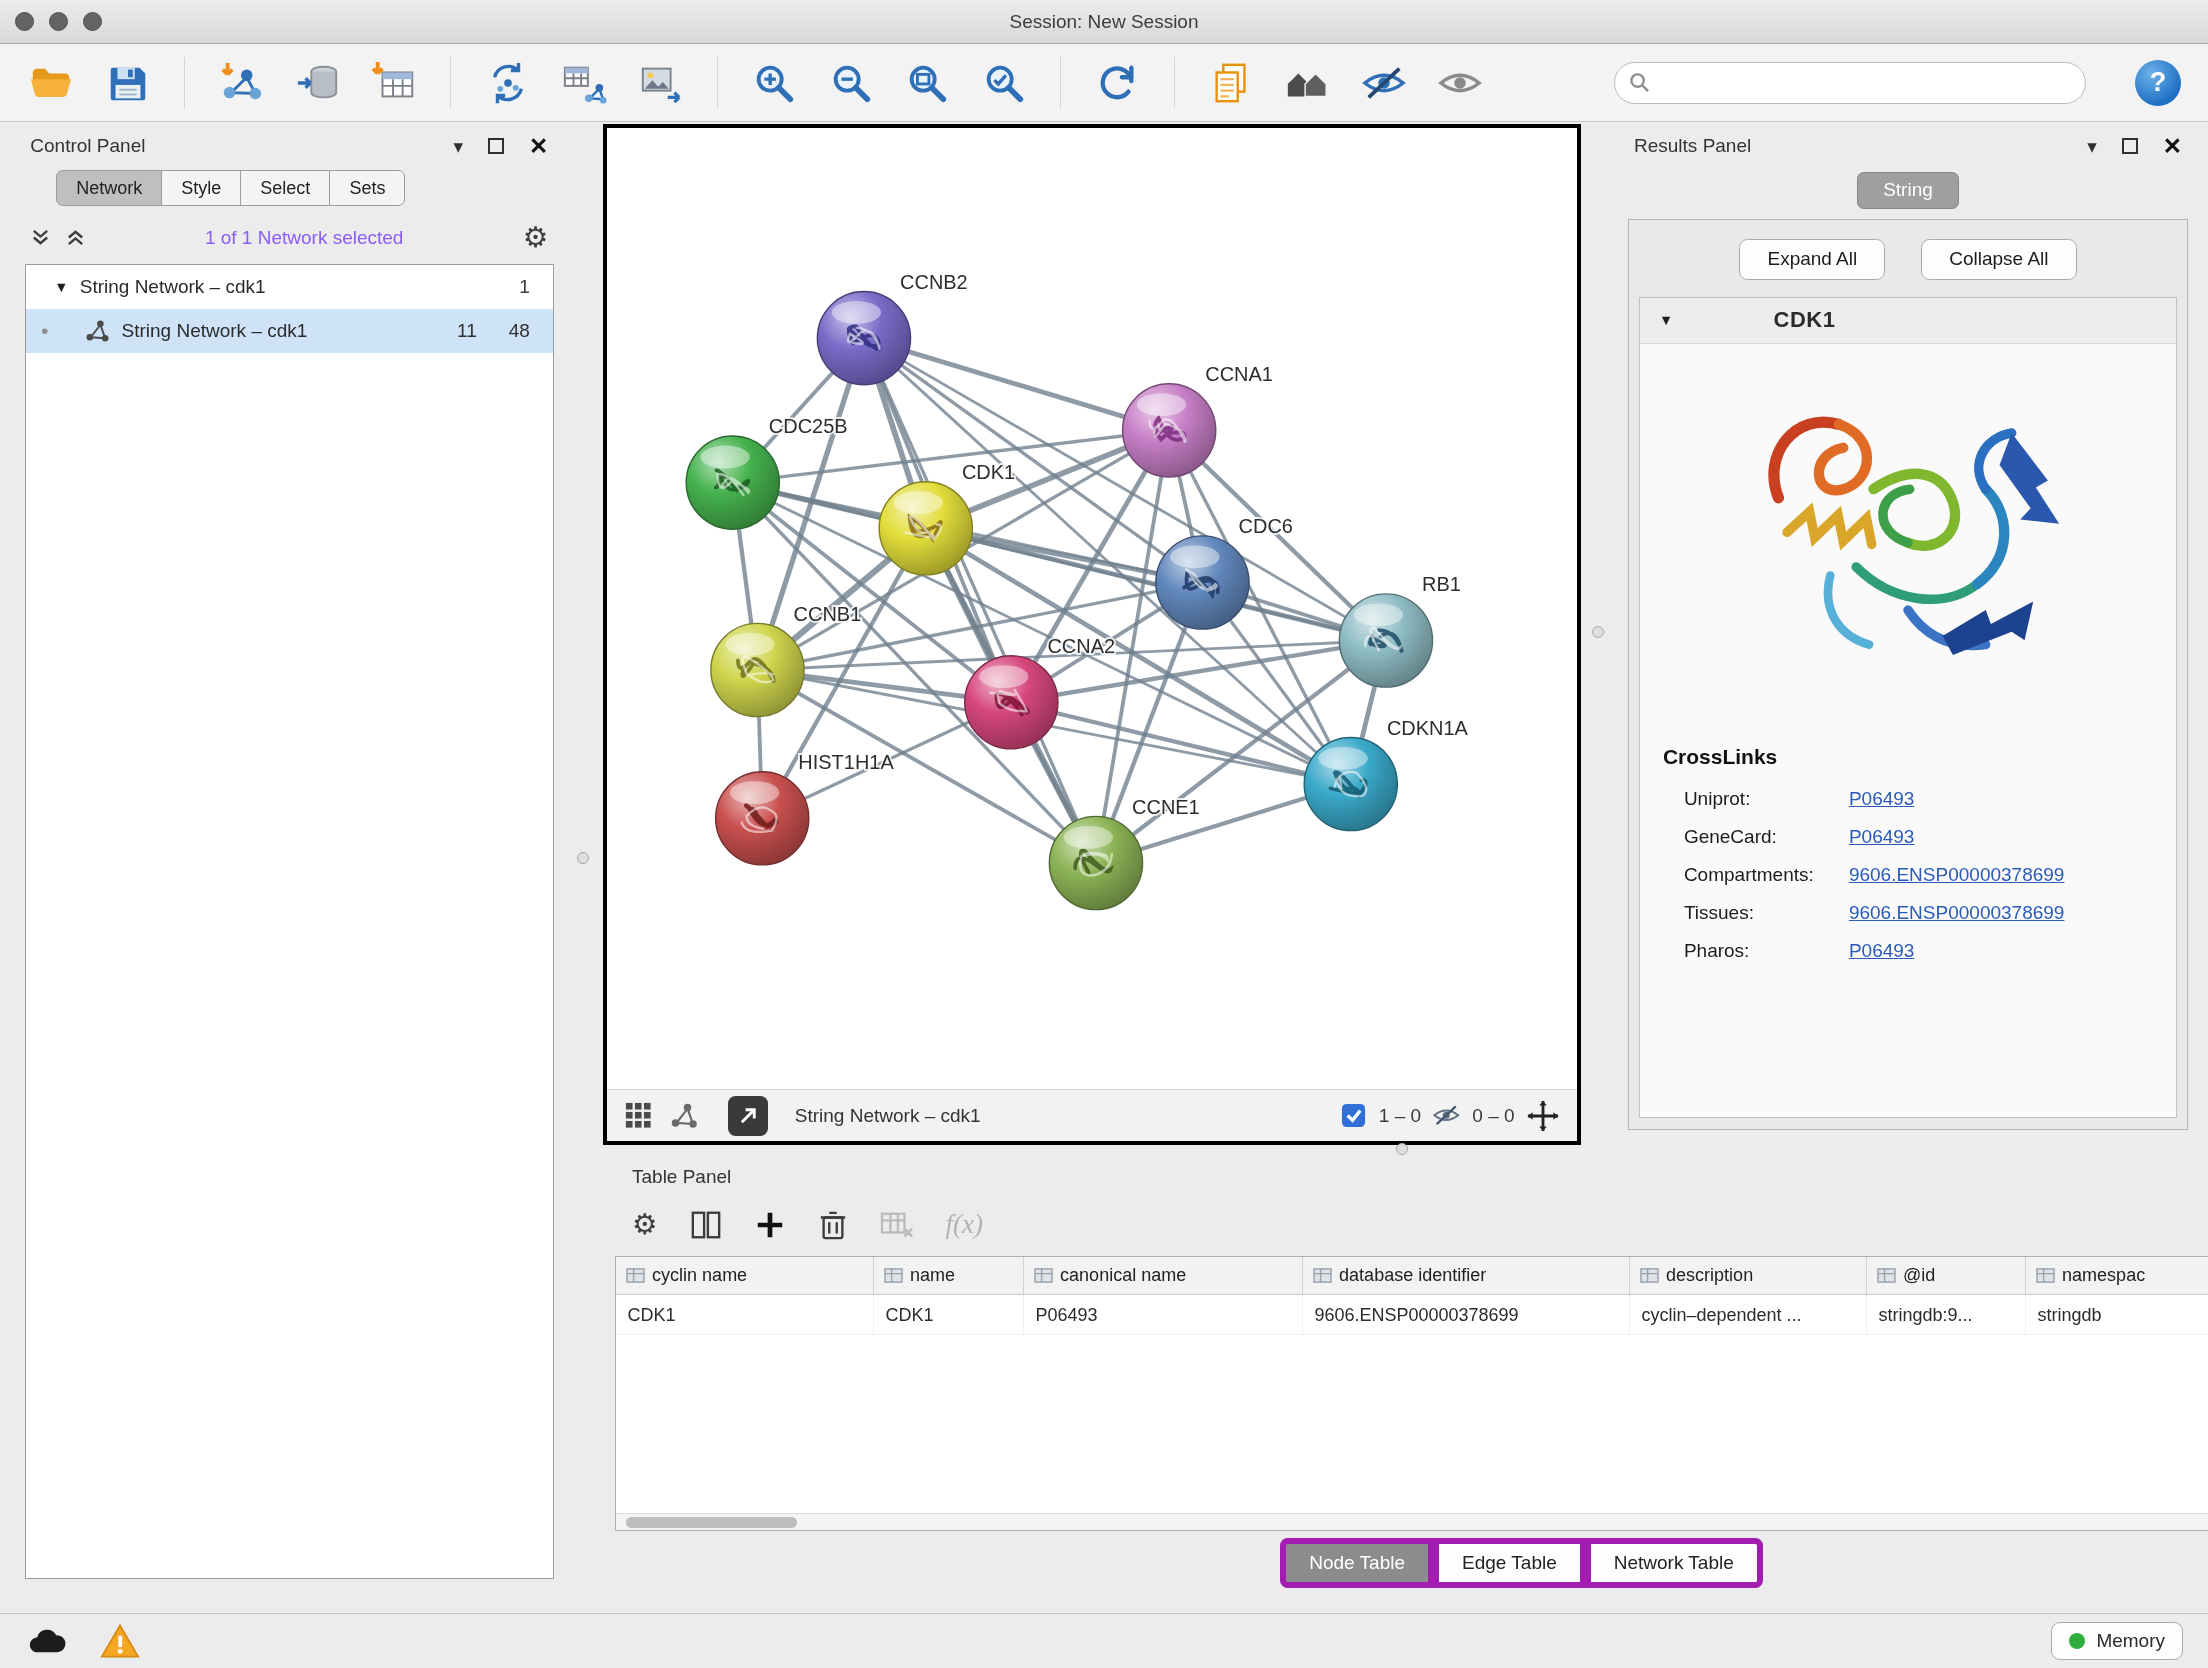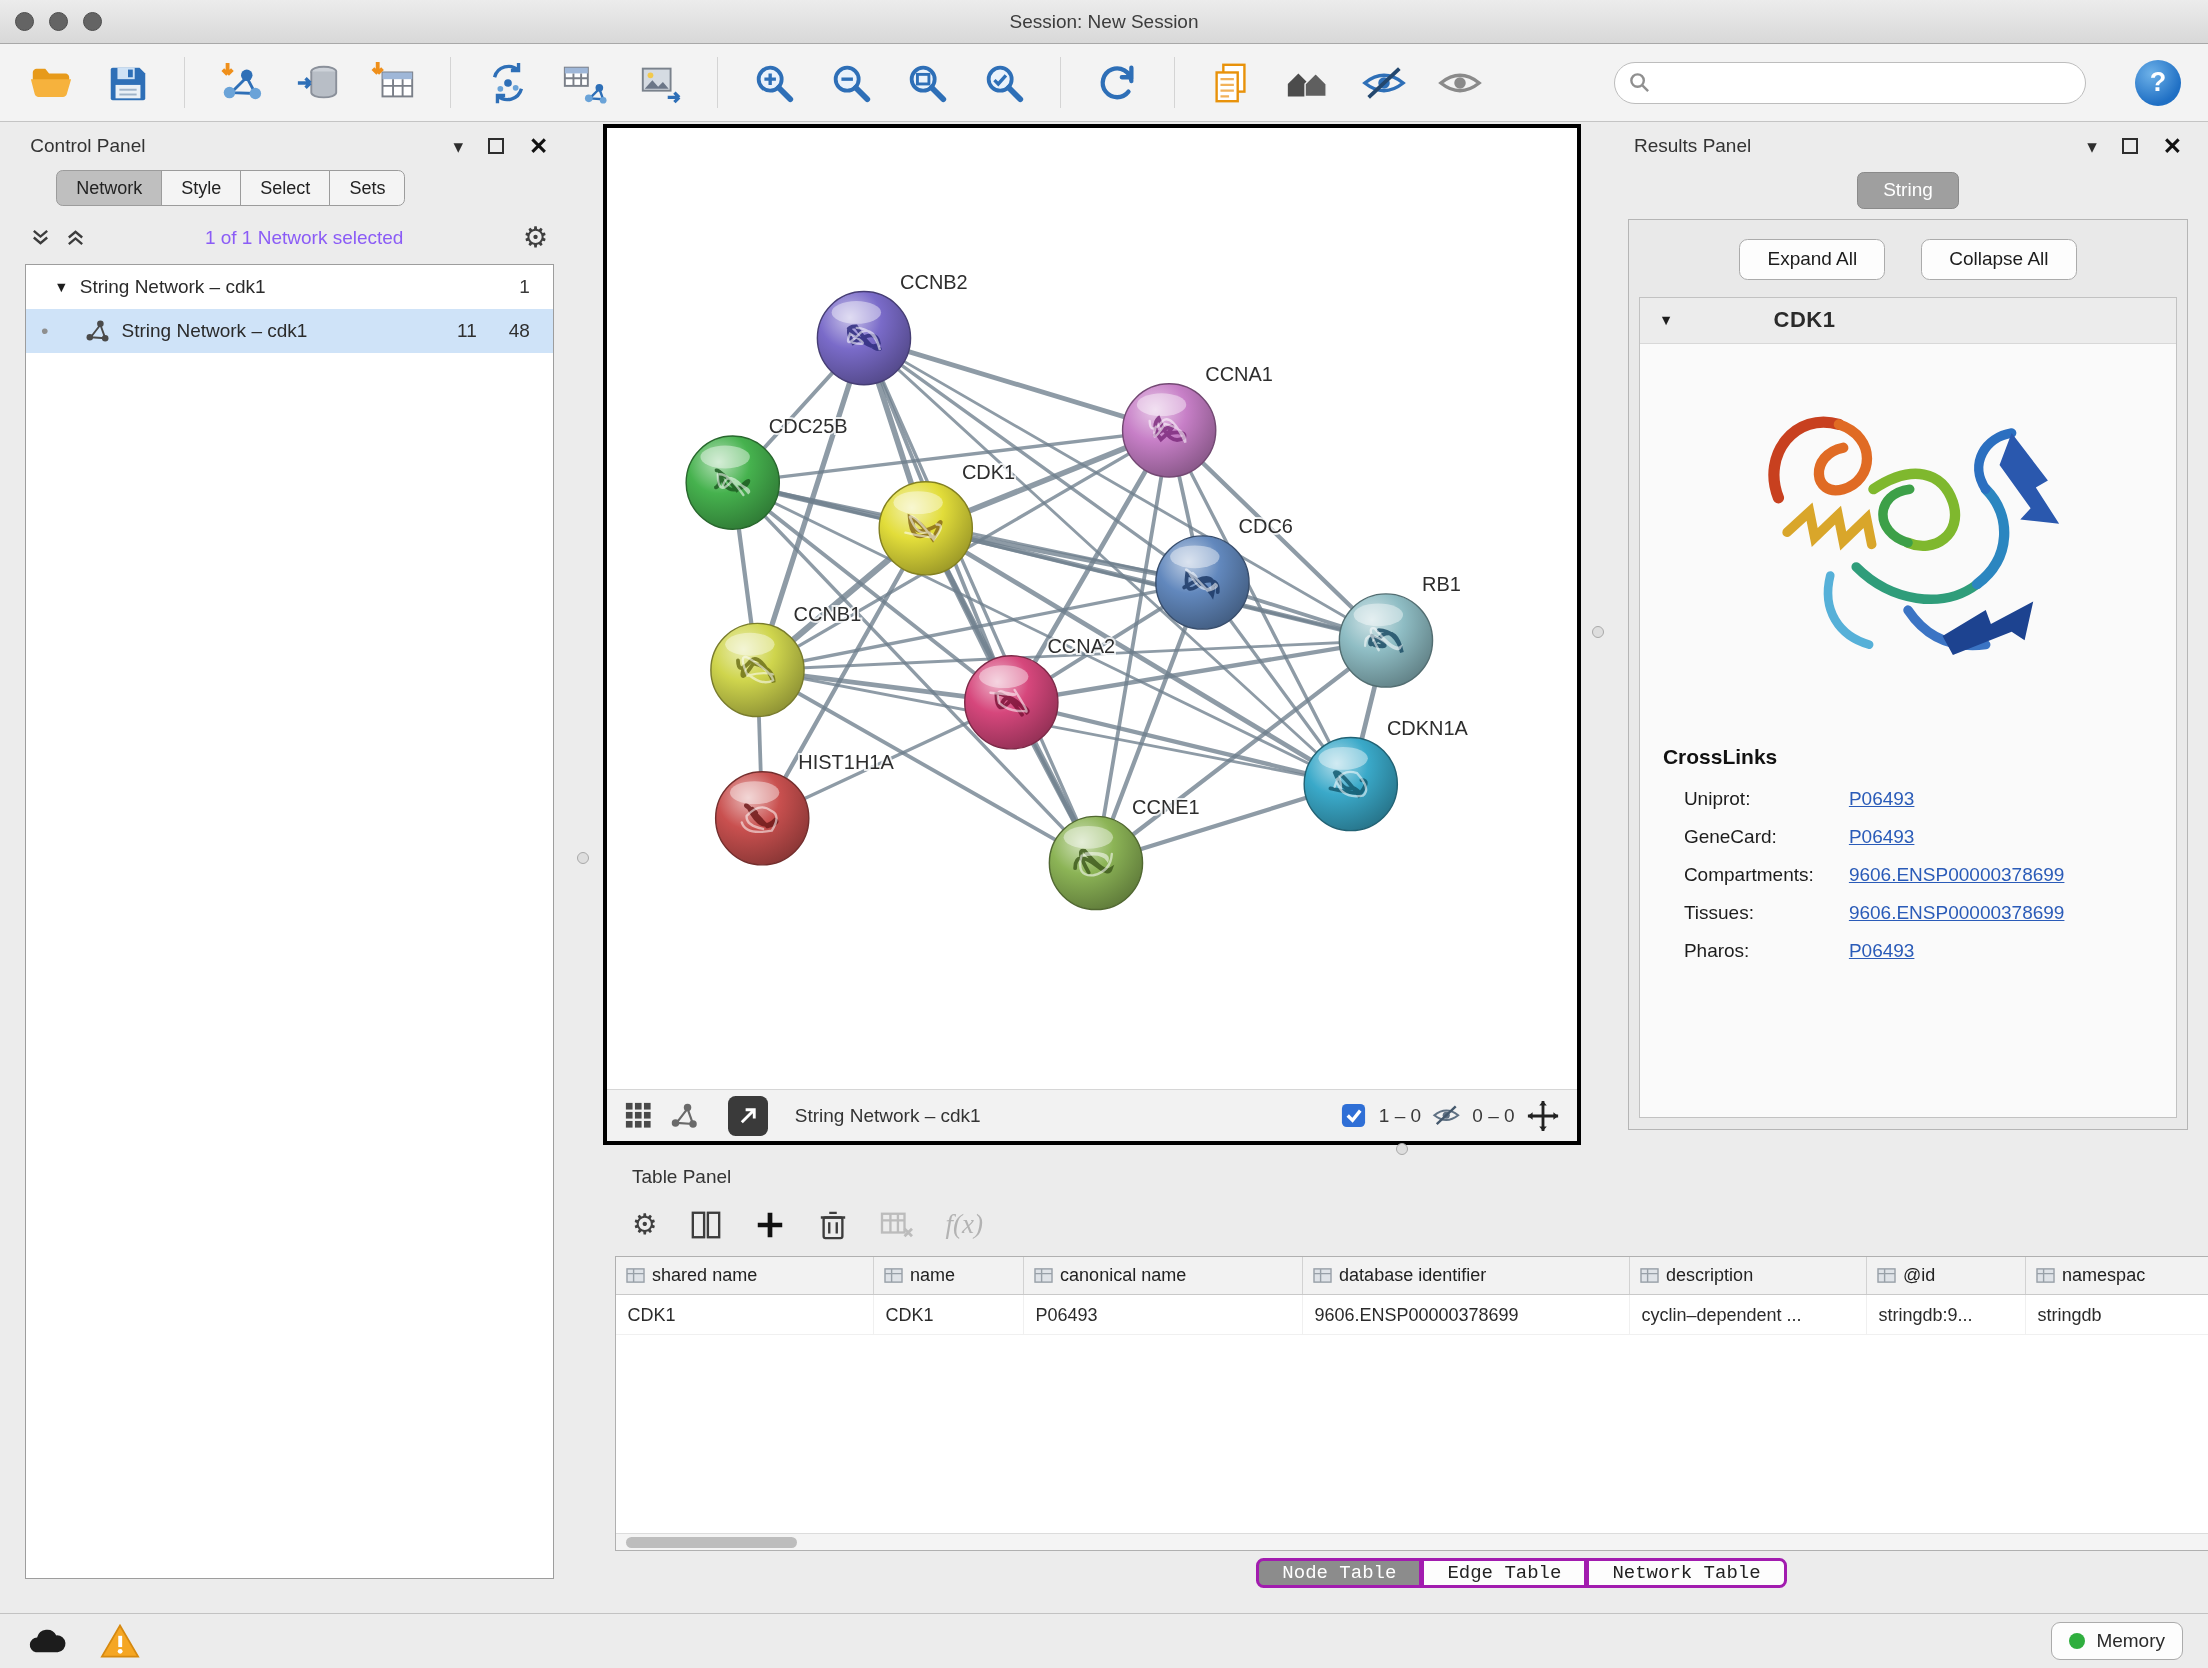--- a/index.html
+++ b/index.html
@@ -91,21 +91,21 @@
   .th{ display:flex; align-items:center; gap:7.6px; padding:0 7.6px 0 9.5px; font-size:18px; color:#222;
        border-right:1px solid #d2d2d2; overflow:hidden; white-space:nowrap; flex-shrink:0;}
   .trow{ display:flex; height:40px; border-bottom:1px solid #f0f0f0;}
   .td{ padding:0 11.4px; line-height:40px; font-size:18px; border-right:1px solid #f0f0f0;
        overflow:hidden; white-space:nowrap; flex-shrink:0;}
   .c0{width:258px}.c1{width:150px}.c2{width:279px}.c3{width:327px}.c4{width:237px}.c5{width:159px}.c6{flex:1}
   .t-fill{ flex:1; }
   .hscroll{ height:17px; background:#f4f4f4; border-top:1px solid #dcdcdc; position:relative;}
   .hthumb{ position:absolute; left:9.5px; top:2.9px; width:171px; height:11.4px; background:#bdbdbd; border-radius:6.7px;}
   .tp-tabs{ display:flex; justify-content:center; padding:7.6px 0 3.8px 0;}
-  .tp-tab{ font-size:19px; padding:1px 23px; background:#fdfdfd; border:3px solid #a21caf; margin-left:-1px; color:#222;font-family:Liberation Mono, monospace;}
+  .tp-tab{ font-size:19px; padding:8px 23px; background:#fdfdfd; border:6px solid #a21caf; margin-left:-1px; color:#222;}
   .tp-tab:first-child{ border-radius:7.6px 0 0 7.6px;}
   .tp-tab:last-child{ border-radius:0 7.6px 7.6px 0;}
   .tp-tab.active{ background:#8c8c8c; color:#fff;}
   
   .statusbar{ position:absolute; left:0; top:1613px; width:100%; height:55px; background:#ececec;
     border-top:1px solid #c2c2c2; display:flex; align-items:center; padding:0 25px; gap:32px;}
   .mem-btn{ margin-left:auto; display:flex; align-items:center; gap:11.4px; background:#fdfdfd;
     border:1px solid #ababab; border-radius:9px; padding:6.7px 17px; font-size:19px;}
   .mem-dot{ width:16px; height:16px; border-radius:50%; background:#2fae3e; }
   .splitter-dot{ position:absolute; width:12.4px; height:12.4px; border-radius:50%; background:#dedede; border:1px solid #a9a9a9;}
@@ -647,21 +647,21 @@
     </svg>
     <span class="fx">f(x)</span>
   </div>
   <div class="tp-box">
     <div class="thead-row">
       <div class="th c0">
         <svg width="19" height="17" viewBox="0 0 20 18">
             <rect x="1" y="2" width="18" height="14" fill="#dfe3e8" stroke="#98a0a8" stroke-width="1.5"></rect>
             <path d="M1 7 h18 M8 2 v14" stroke="#98a0a8" stroke-width="1.5"></path>
           </svg>
-        <span>shared name</span>
+        <span>cyclin name</span>
       </div>
       <div class="th c1">
         <svg width="19" height="17" viewBox="0 0 20 18">
             <rect x="1" y="2" width="18" height="14" fill="#dfe3e8" stroke="#98a0a8" stroke-width="1.5"></rect>
             <path d="M1 7 h18 M8 2 v14" stroke="#98a0a8" stroke-width="1.5"></path>
           </svg>
         <span>name</span>
       </div>
       <div class="th c2">
         <svg width="19" height="17" viewBox="0 0 20 18">

